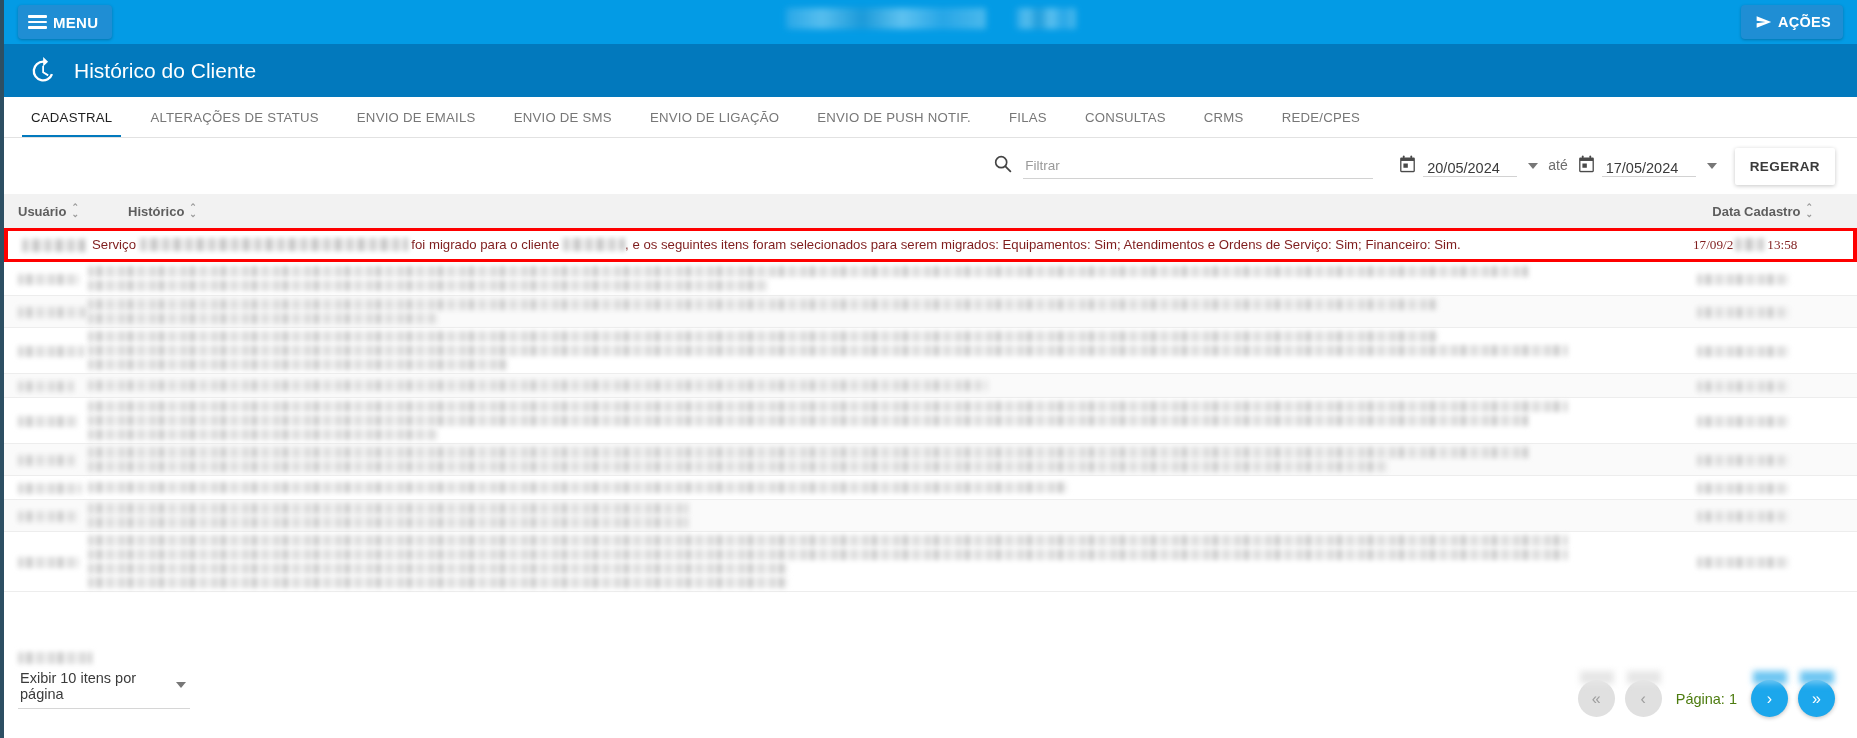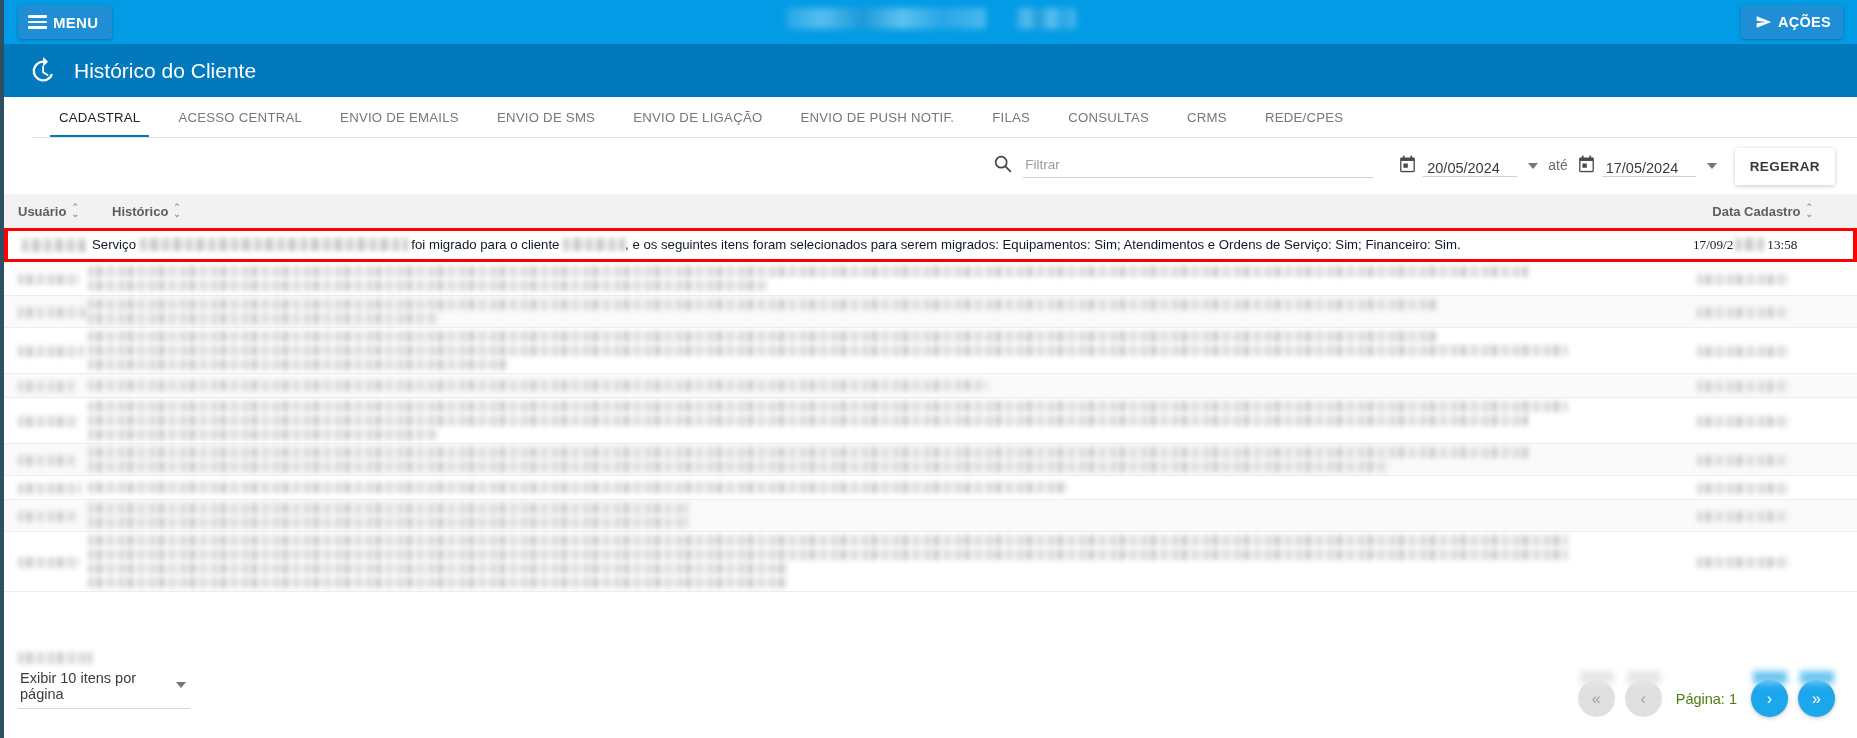--- a/index.html
+++ b/index.html
@@ -80,21 +80,20 @@
   .pagehead h1 { color: #fff; font-size: 21px; font-weight: normal; }
 
   
   .tabs {
     height: 41px;
     display: flex; align-items: stretch;
     background: #fff;
     border-bottom: 1px solid #e2e2e2;
     padding-left: 8px;
     flex: 0 0 41px;
-    margin-left: 28px;
   }
   .tab {
     display: flex; align-items: center;
     padding: 0 19px;
     font-size: 13.2px; letter-spacing: .25px;
     color: #777; cursor: pointer;
     white-space: nowrap;
     position: relative;
   }
   .tab.active { color: #1e1e1e; }
@@ -104,21 +103,21 @@
   }
 
   
   .filterbar {
     height: 56px;
     display: flex; align-items: center; justify-content: flex-end;
     gap: 0; padding-right: 22px;
     background: #fff;
     flex: 0 0 56px;
   }
-  .search-wrap { display: flex; align-items: flex-start; gap: 10px; }
+  .search-wrap { display: flex; align-items: center; gap: 10px; }
   .search-icon { width: 21px; height: 21px; margin-bottom: 5px; display: block; }
   .search-field {
     width: 350px;
     border: none; border-bottom: 1px solid #d2d2d2;
     font-size: 13.5px; color: #333; padding: 4px 2px 5px;
     font-family: "Liberation Sans", sans-serif;
     background: transparent; outline: none;
   }
   .search-field::placeholder { color: #9a9a9a; }
 
@@ -149,30 +148,30 @@
   
   .table-head {
     height: 34px;
     background: #f2f2f2;
     display: flex; align-items: center;
     font-size: 13px; font-weight: bold; color: #5e5e5e;
     flex: 0 0 34px;
   }
   .th { display: flex; align-items: center; gap: 5px; }
   .th-user { width: 108px; padding-left: 14px; }
-  .th-hist { flex: 1; }
+  .th-hist { flex: 1; margin-left: 16px; }
   .th-date { width: 160px; justify-content: flex-end; padding-right: 44px; }
   .sort-ico { font-size: 9px; line-height: 7px; display: inline-flex; flex-direction: column; color: #9a9a9a; }
 
   .table-body { flex: 1; overflow: hidden; position: relative; background: #fff; }
 
   .row {
     display: flex; align-items: center;
     border-bottom: 1px solid #ededed;
-    font-size: 13.2px; color: #0f172a;
+    font-size: 13.2px; color: #7f1d1d;
     position: relative;
   }
   .row.alt { background: #fafafa; }
   .c-user { width: 84px; padding-left: 14px; flex: 0 0 84px; }
   .c-hist { flex: 1; padding-right: 16px; line-height: 1.45; }
   .c-date { width: 160px; flex: 0 0 160px; text-align: left; padding-right: 4px; white-space: nowrap; font-family: Liberation Serif, serif; }
 
   
   .row.highlight {
     border: 3px solid #fe0000;
@@ -280,21 +279,21 @@
       <path fill="#ffffff" d="M12.2 7.6h1.5v5.1l4 2.4-.78 1.3-4.72-2.85z"></path>
     </svg>
     <h1>Histórico do Cliente</h1>
   </div>
 
   <div class="tabs" id="tabbar">
       <div class="tab active">
         <span>CADASTRAL</span>
       </div>
       <div class="tab">
-        <span>ACESSO CENTRAL</span>
+        <span>ALTERAÇÕES DE STATUS</span>
       </div>
       <div class="tab">
         <span>ENVIO DE EMAILS</span>
       </div>
       <div class="tab">
         <span>ENVIO DE SMS</span>
       </div>
       <div class="tab">
         <span>ENVIO DE LIGAÇÃO</span>
       </div>

